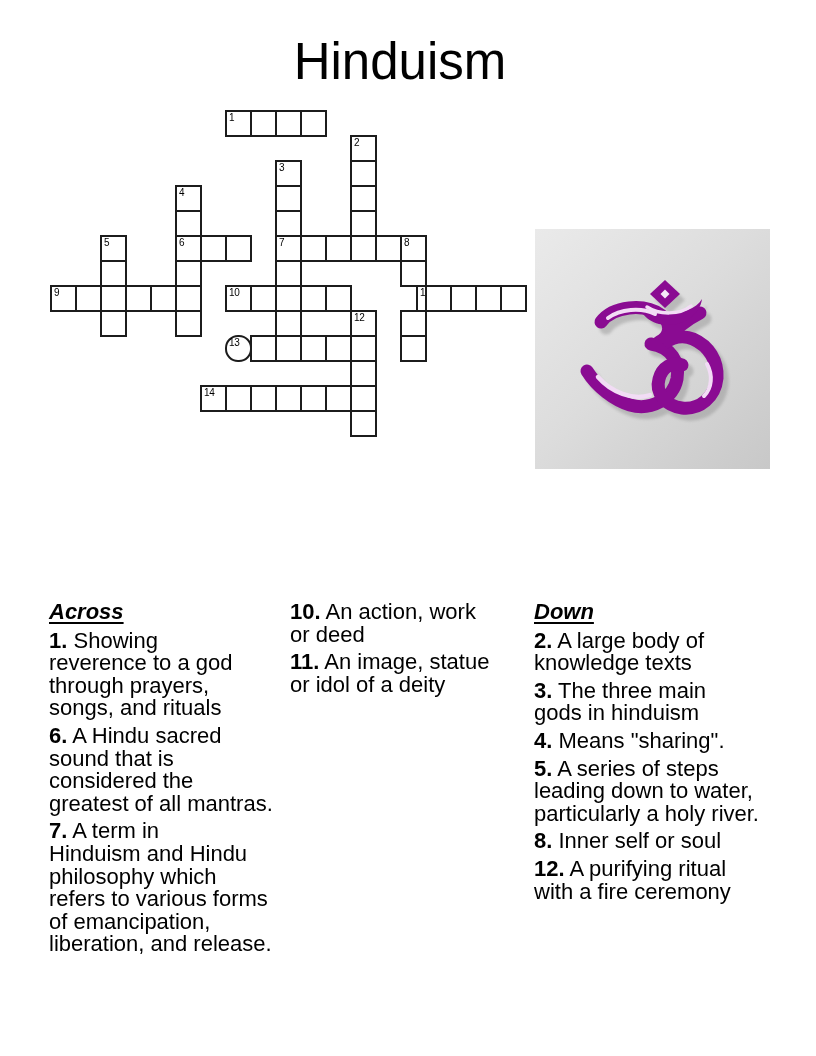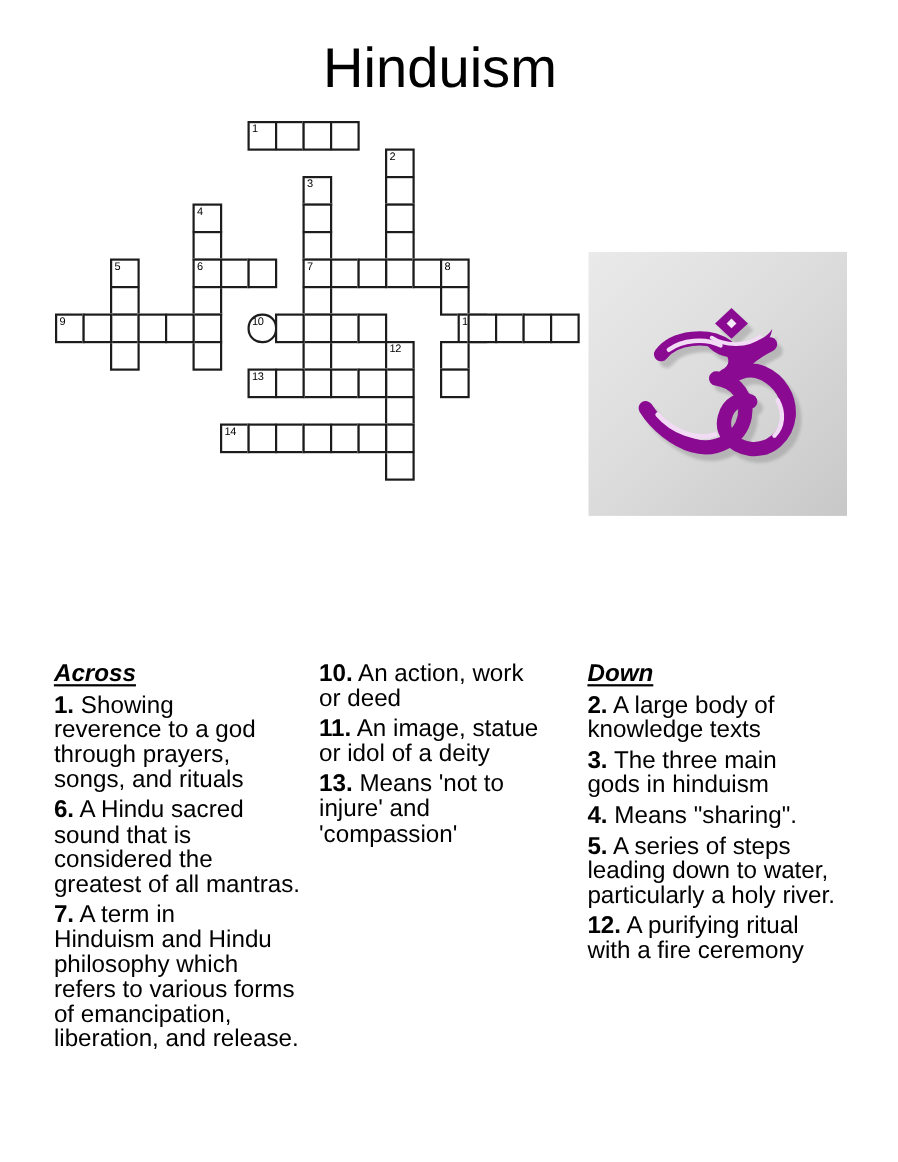--- a/index.html
+++ b/index.html
@@ -104,38 +104,38 @@
       <span class="cellnum">11</span>
     </div>
     <div class="cell" style="left: 350px; top: 200px;"></div>
     <div class="cell" style="left: 350px; top: 225px;"></div>
     <div class="cell" style="left: 0px; top: 175px;">
       <span class="cellnum">9</span>
     </div>
     <div class="cell" style="left: 25px; top: 175px;"></div>
     <div class="cell" style="left: 75px; top: 175px;"></div>
     <div class="cell" style="left: 100px; top: 175px;"></div>
-    <div class="cell" style="left: 175px; top: 175px; border-radius: 13px;">
+    <div class="cell" style="left: 175px; top: 175px;">
       <span class="cellnum">10</span>
     </div>
     <div class="cell" style="left: 200px; top: 175px;"></div>
     <div class="cell" style="left: 250px; top: 175px;"></div>
     <div class="cell" style="left: 275px; top: 175px;"></div>
     <div class="cell" style="left: 375px; top: 175px;"></div>
     <div class="cell" style="left: 400px; top: 175px;"></div>
     <div class="cell" style="left: 425px; top: 175px;"></div>
     <div class="cell" style="left: 450px; top: 175px;"></div>
     <div class="cell" style="left: 300px; top: 200px; text-align: center;">
       <span class="cellnum">12</span>
     </div>
     <div class="cell" style="left: 300px; top: 225px;"></div>
     <div class="cell" style="left: 300px; top: 250px;"></div>
     <div class="cell" style="left: 300px; top: 275px;"></div>
     <div class="cell" style="left: 300px; top: 300px;"></div>
-    <div class="cell" style="left: 175px; top: 225px;">
+    <div class="cell" style="left: 175px; top: 225px; border-radius: 13px;">
       <span class="cellnum">13</span>
     </div>
     <div class="cell" style="left: 200px; top: 225px;"></div>
     <div class="cell" style="left: 250px; top: 225px;"></div>
     <div class="cell" style="left: 275px; top: 225px;"></div>
     <div class="cell" style="left: 150px; top: 275px;">
       <span class="cellnum">14</span>
     </div>
     <div class="cell" style="left: 175px; top: 275px;"></div>
     <div class="cell" style="left: 200px; top: 275px;"></div>
@@ -192,30 +192,28 @@
 philosophy which
 refers to various forms
 of emancipation,
 liberation, and release.</span></p>
     </div>
     <div class="cluecol" style="left: 290px;">
       <p class="clue"><span class="num">10.</span> <span class="txt">An action, work
 or deed</span></p>
       <p class="clue"><span class="num">11.</span> <span class="txt">An image, statue
 or idol of a deity</span></p>
-      <p class="clue"><span class="num">13.</span> <span class="txt">Means 'not to
-injure' and
-'compassion'</span></p>
     </div>
     <div class="cluecol" style="left: 534px;">
       <div class="cluehead-wrap"><h2>Down</h2></div>
       <p class="clue"><span class="num">2.</span> <span class="txt">A large body of
 knowledge texts</span></p>
       <p class="clue"><span class="num">3.</span> <span class="txt">The three main
 gods in hinduism</span></p>
       <p class="clue"><span class="num">4.</span> <span class="txt">Means "sharing".</span></p>
       <p class="clue"><span class="num">5.</span> <span class="txt">A series of steps
 leading down to water,
 particularly a holy river.</span></p>
+      <p class="clue"><span class="num">8.</span> <span class="txt">Inner self or soul</span></p>
       <p class="clue"><span class="num">12.</span> <span class="txt">A purifying ritual
 with a fire ceremony</span></p>
     </div>
   </div>
 
 </body></html>

